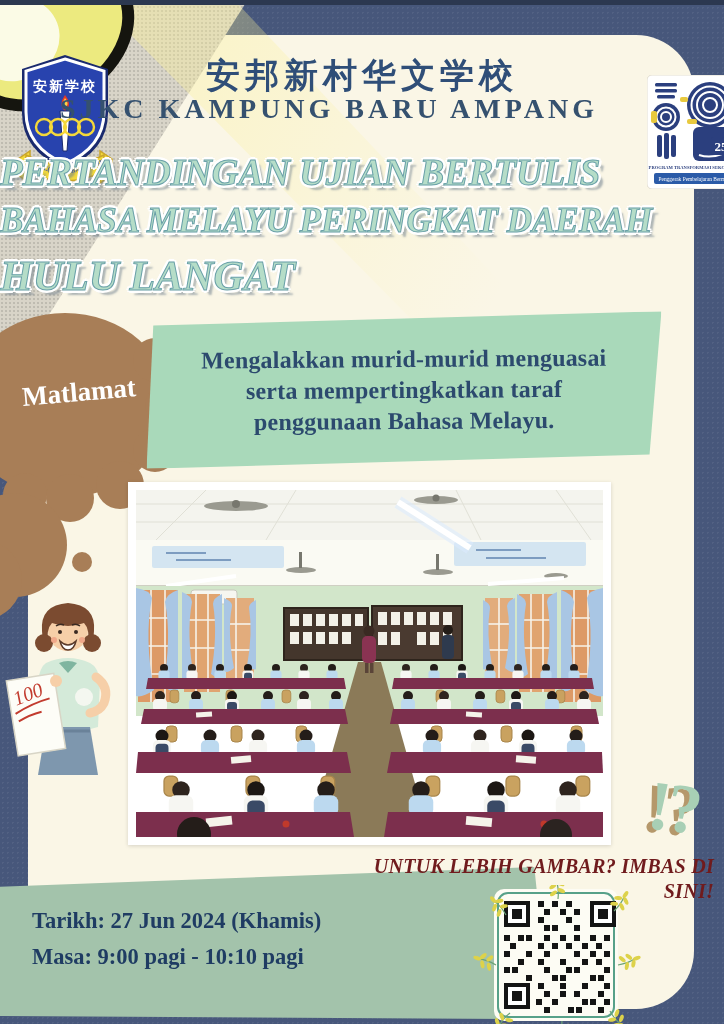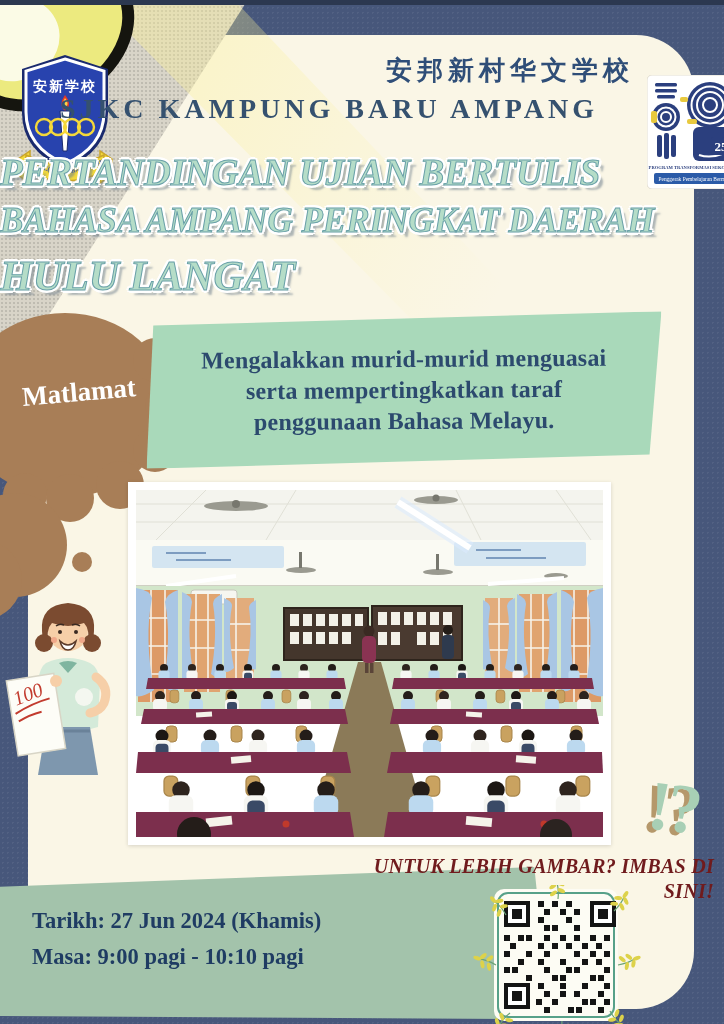--- a/index.html
+++ b/index.html
@@ -40,22 +40,22 @@
   }
   .lamp .glow{
     position:absolute;left:22px;top:28px;width:90px;height:82px;
     border-radius:50%;background:#fbfbe6;
   }
   .badge{position:absolute;left:12px;top:46px;width:106px;height:150px;}
   .ts25{position:absolute;left:647px;top:70px;width:100px;height:114px;}
   .ts25 svg{display:block;}
 
   .cn-title{
-    position:absolute;left:90px;top:48px;width:544px;text-align:right;
-    font-size:26px;font-weight:bold;letter-spacing:5px;color:#2f4e78;
+    position:absolute;left:90px;top:48px;width:544px;text-align:center;
+    font-size:34px;font-weight:bold;letter-spacing:5px;color:#2f4e78;
   }
   .school-name{
     position:absolute;left:60px;top:88px;width:604px;text-align:left;
     font-size:28px;font-weight:bold;letter-spacing:4px;color:#35516f;
   }
   .main-title{position:absolute;left:0;width:724px;text-align:left;
     font-style:italic;font-weight:900;color:#b5ddc8;
     -webkit-text-stroke:1px #69a0a8;
     text-shadow:
       -2px -2px 0 #fff, 2px -2px 0 #fff, -2px 2px 0 #fff, 2px 2px 0 #fff,
@@ -179,21 +179,21 @@
       <text x="74" y="76" text-anchor="middle" font-size="13" font-weight="bold" fill="#ffffff">25</text>
       <text x="50" y="94" text-anchor="middle" font-size="4.6" font-weight="bold" fill="#2b3f7e">PROGRAM TRANSFORMASI SEKOLAH 2025</text>
       <rect x="7" y="98" width="86" height="11" rx="2" fill="#2b5ba8"></rect>
       <text x="50" y="105.5" text-anchor="middle" font-size="5.4" fill="#ffffff">Penggerak Pembelajaran Bermakna</text>
     </svg>
   </div>
 
   <div class="cn-title">安邦新村华文学校</div>
   <div class="school-name">SJKC KAMPUNG BARU AMPANG</div>
   <div class="main-title title-1">PERTANDINGAN UJIAN BERTULIS</div>
-  <div class="main-title title-2">BAHASA AMPANG PERINGKAT DAERAH</div>
+  <div class="main-title title-2">BAHASA MELAYU PERINGKAT DAERAH</div>
   <div class="main-title title-3">HULU LANGAT</div>
 
   <div class="blob">
     <svg viewBox="0 0 220 320" width="220" height="320">
       <g fill="#a87e57">
         <ellipse cx="95" cy="105" rx="105" ry="92"></ellipse>
         <circle cx="185" cy="60" r="22"></circle>
           <circle cx="195" cy="105" r="20"></circle>
         <circle cx="185" cy="150" r="22"></circle>
           <circle cx="150" cy="185" r="24"></circle>

